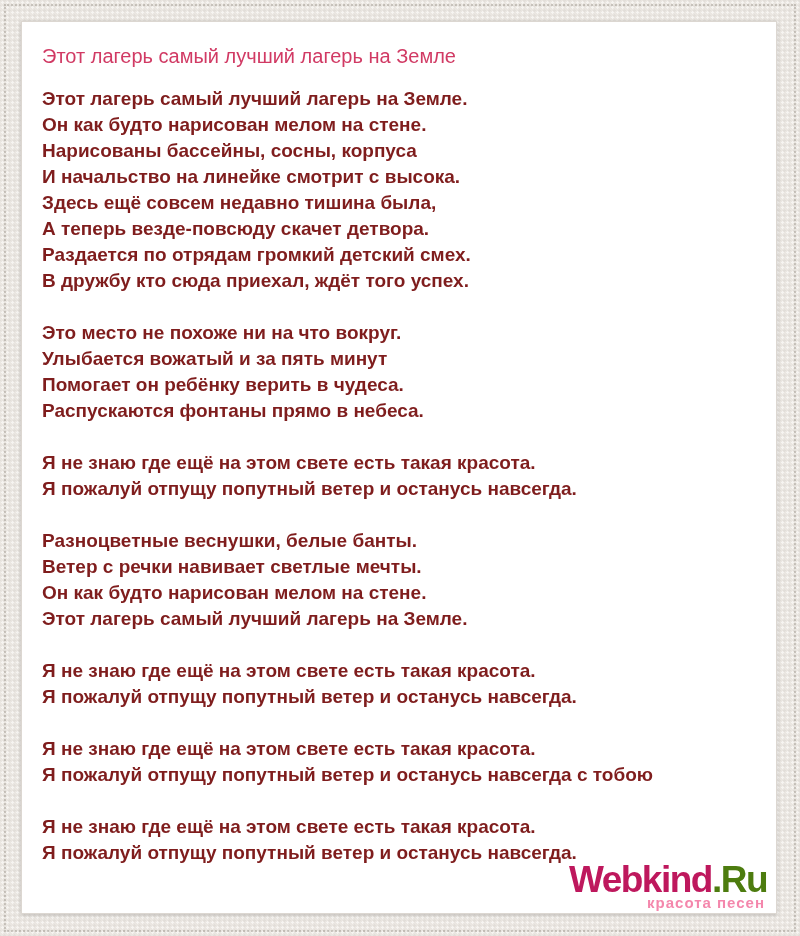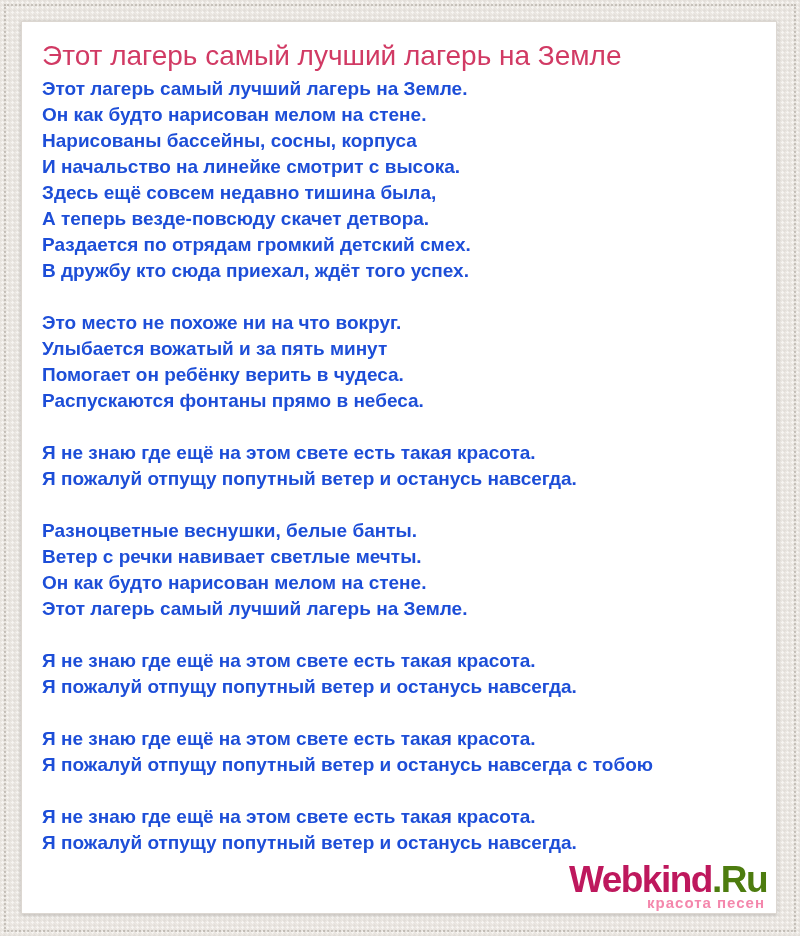--- a/index.html
+++ b/index.html
@@ -25,44 +25,44 @@
   .card {
     position: absolute;
     left: 21px; top: 21px;
     width: 756px; height: 893px;
     background: #ffffff;
     border: 1px solid #dcd7d1;
     box-shadow: 0 1px 4px rgba(0,0,0,0.18);
     padding: 20px 20px 0 20px;
   }
   .song-title {
-    font-size: 28px;
+    font-size: 20px;
     font-weight: 400;
     line-height: 28px;
     color: #d13a64;
   }
   .artist-line {
     font-size: 16px;
     line-height: 20px;
     color: #3f3f3f;
     margin-top: 2px;
     padding-bottom: 6px;
     border-bottom: 1px dotted #a9bfc7;
   }
   .artist-link {
     color: #57a7ad;
     text-decoration: none;
     cursor: pointer;
   }
   .lyrics {
-    margin-top: 6px;
+    margin-top: 16px;
     font-size: 19px;
     font-weight: 700;
     line-height: 26px;
-    color: #1d4ed8;
+    color: #7f1d1d;
   }
   .lyrics p {
     white-space: pre-line;
     margin: 0 0 26px 0;
   }
   .logo {
     position: absolute;
     right: 9px; bottom: 3px;
     text-align: right;
     line-height: 1;

